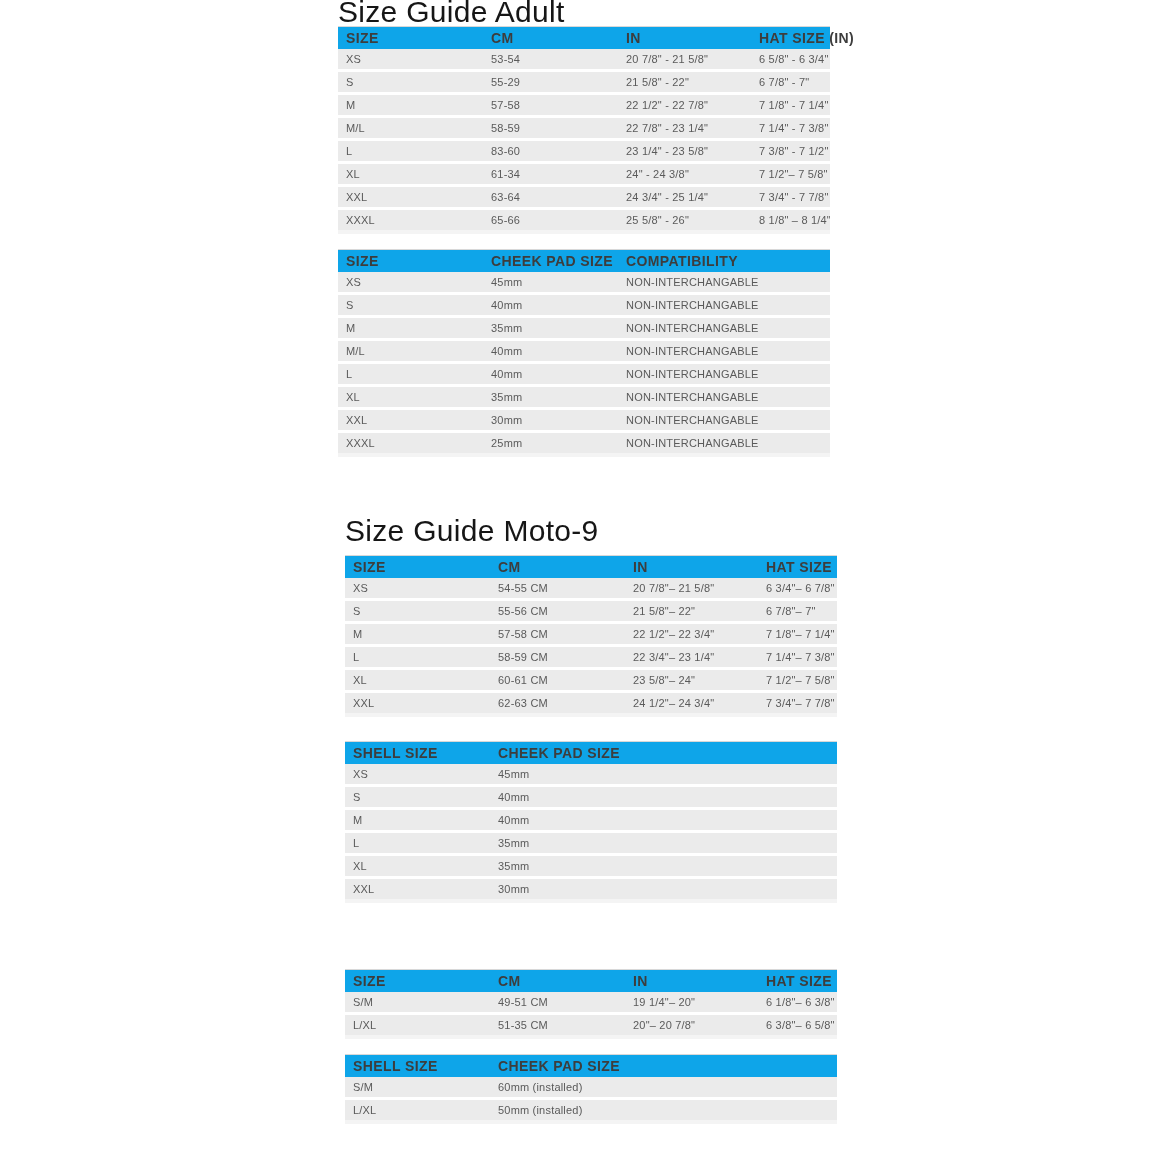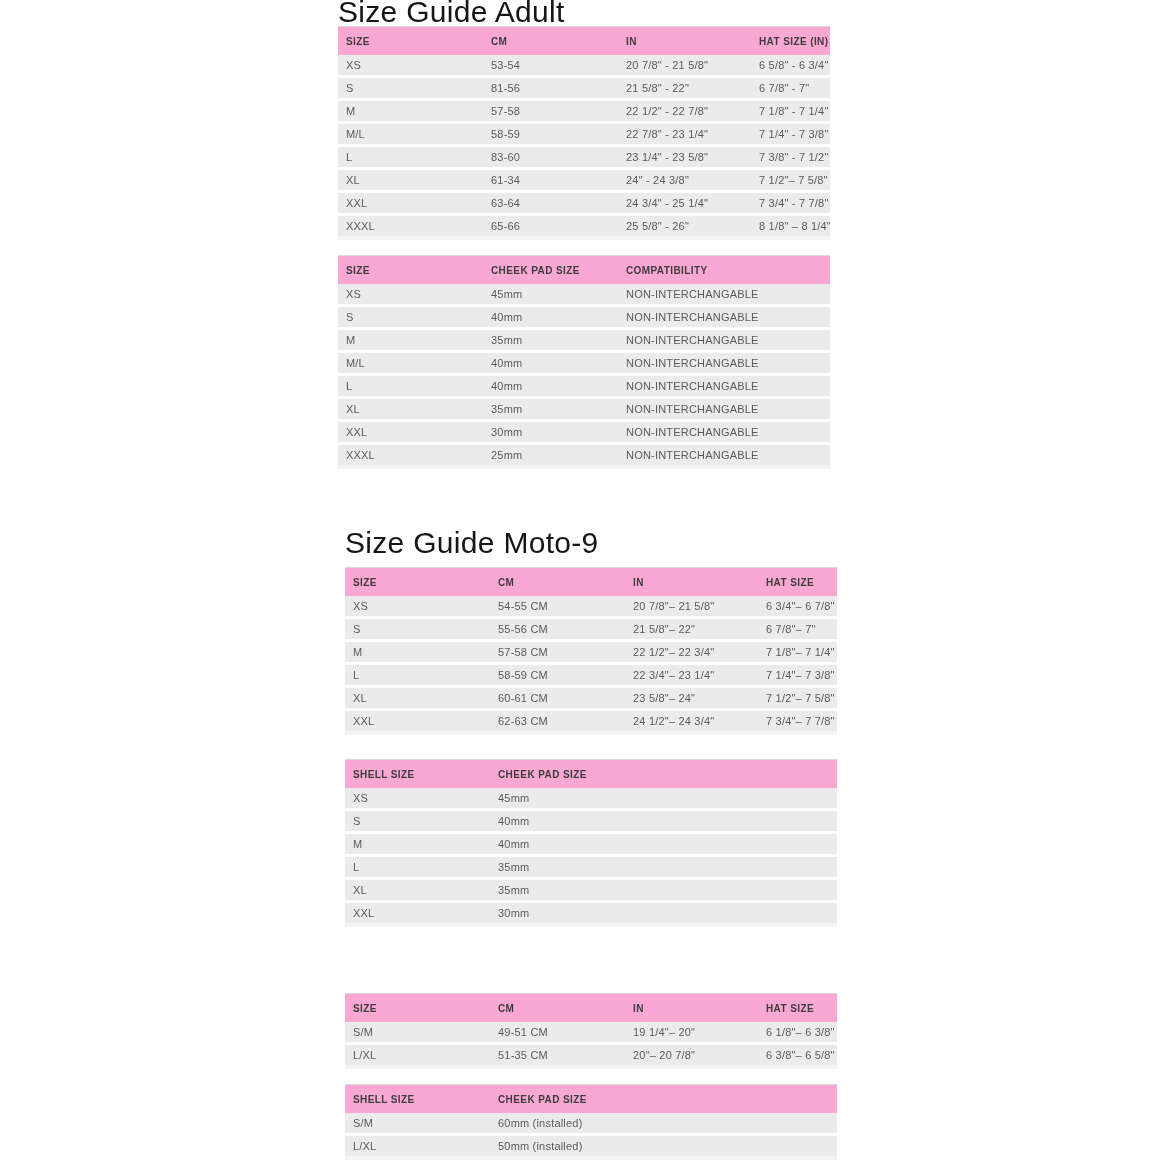--- a/index.html
+++ b/index.html
@@ -25,22 +25,22 @@
   .sec-1{margin-top:62px;padding-left:7px;}
   .sec-2{margin-top:66px;padding-left:7px;}
   table.size-table{
     border-collapse:collapse;table-layout:fixed;width:492px;
     border-top:1px solid var(--border-color);
     border-bottom:4px solid var(--table-bottom);
   }
   table.size-table.table-2{margin-top:15px;}
   .sec-1 table.size-table.table-2{margin-top:24px;}
   .size-table thead th{
-    height:28px;font-size:10px;font-weight:bold;color:var(--header-color);
-    text-align:left;padding:0 0 0 8px;letter-spacing:0.4px;background:#f9a8d4;
+    height:22px;font-size:14px;font-weight:bold;color:var(--header-color);
+    text-align:left;padding:0 0 0 8px;letter-spacing:0.4px;background:#0ea5e9;
     white-space:nowrap;
   }
   .size-table tbody td{
     height:20px;font-size:11px;color:var(--text-color);
     background:var(--row-bg);border-bottom:3px solid #ffffff;
     padding:0 0 0 8px;letter-spacing:0.2px;white-space:nowrap;overflow:hidden;
   }
 </style>
 </head>
 <body>
@@ -66,21 +66,21 @@
         </thead>
     <tbody>
           <tr>
             <td>XS</td>
             <td>53-54</td>
             <td>20 7/8" - 21 5/8"</td>
             <td>6 5/8" - 6 3/4"</td>
           </tr>
           <tr>
             <td>S</td>
-            <td>81-56</td>
+            <td>55-29</td>
             <td>21 5/8" - 22"</td>
             <td>6 7/8" - 7"</td>
           </tr>
           <tr>
             <td>M</td>
             <td>57-58</td>
             <td>22 1/2" - 22 7/8"</td>
             <td>7 1/8" - 7 1/4"</td>
           </tr>
           <tr>

